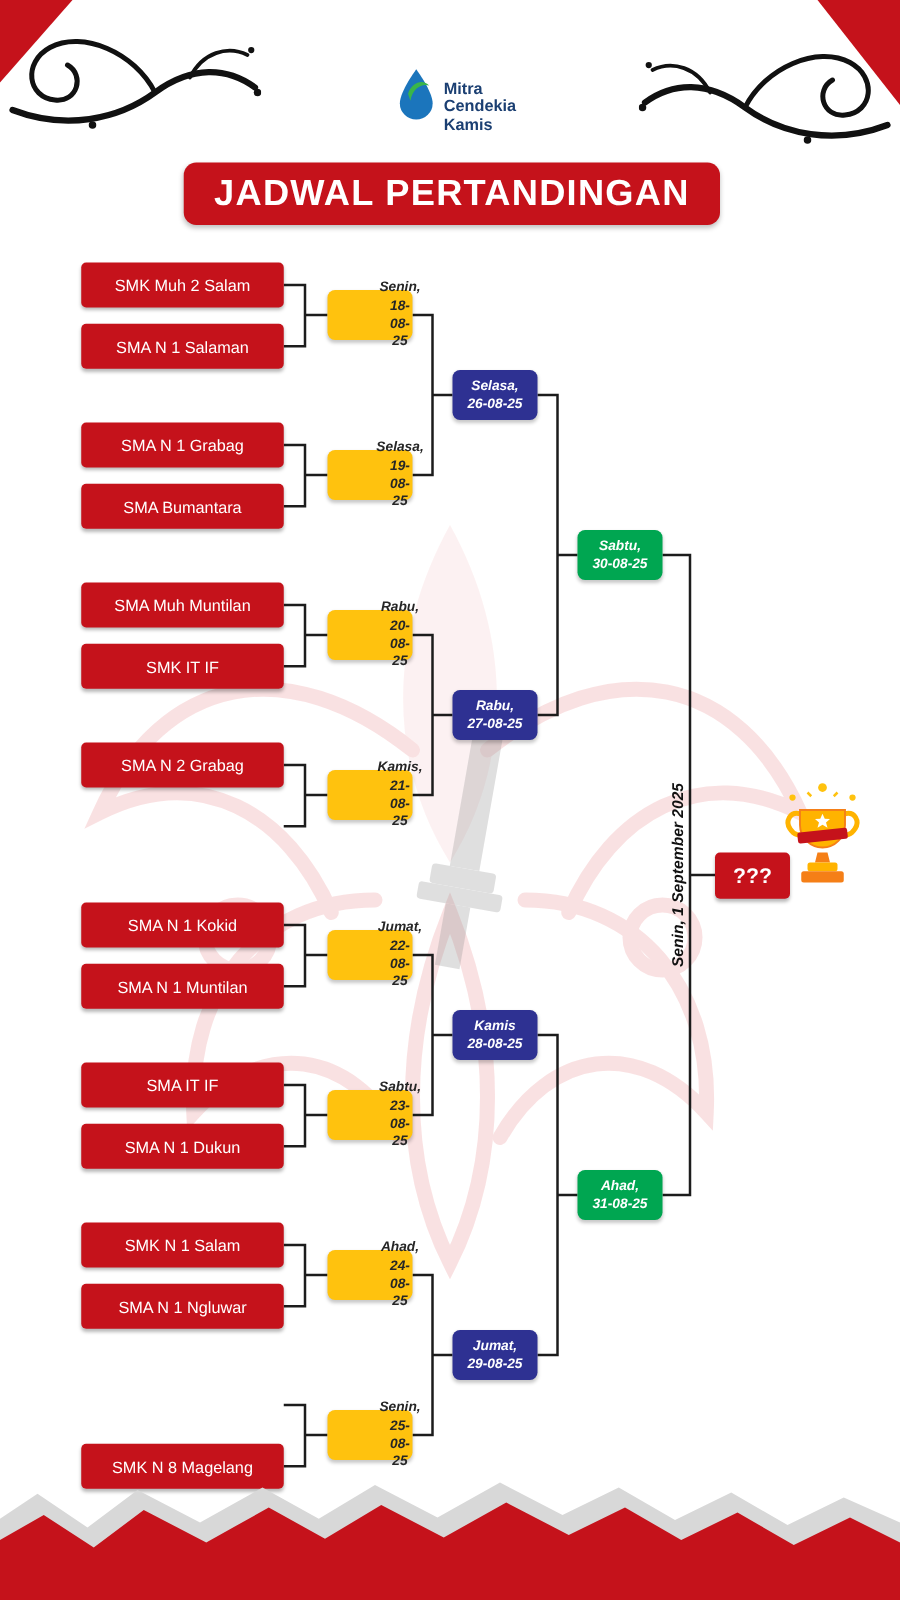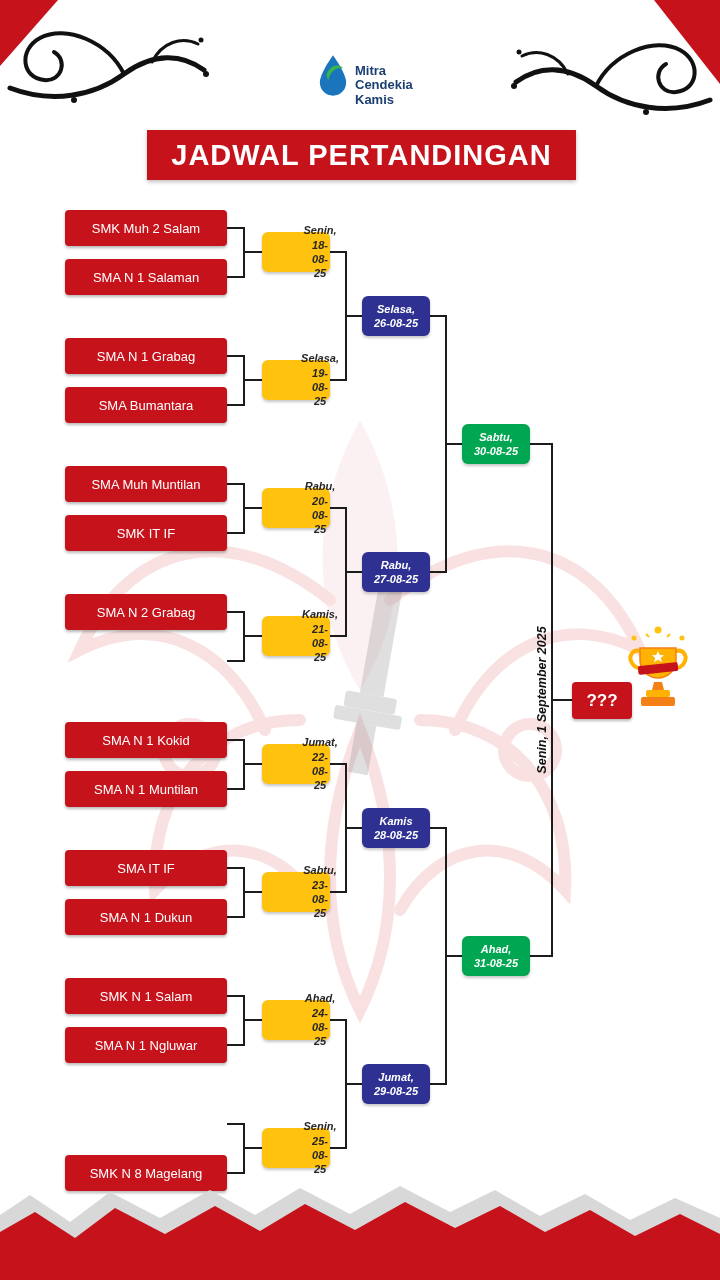--- a/index.html
+++ b/index.html
@@ -14,21 +14,21 @@
   .flourish.left  { left:4px; top:12px; }
   .flourish.right { right:4px; top:24px; transform:scaleX(-1); }
 
   
   .logo { position:absolute; left:318px; top:44px; display:flex; align-items:center; gap:7px; z-index:5; }
   .logo-drop { width:30px; height:42px; }
   .logo-text { display:flex; flex-direction:column; font-size:13px; font-weight:bold; color:var(--navy); line-height:1.1;margin-top:20px; }
 
   
   .banner { position:absolute; left:147px; top:130px; width:429px; height:50px; background:var(--red);
-            border-radius:0; display:flex; align-items:center; justify-content:center; z-index:5;
+            border-radius:10px; display:flex; align-items:center; justify-content:center; z-index:5;
             box-shadow:0 2px 4px rgba(0,0,0,.25); }
   .banner h1 { margin:0; color:#ffffff; font-size:29px; font-weight:800; letter-spacing:1px; }
 
   
   .watermark { position:absolute; left:60px; top:390px; width:600px; height:640px; opacity:0.13; z-index:0; }
   .emblem { position:absolute; left:300px; top:555px; width:150px; height:230px; opacity:0.28; z-index:0; }
 
   
   .team { position:absolute; left:65px; width:162px; height:36px; background:var(--red); color:#ffffff;
           border-radius:4px; display:flex; align-items:center; justify-content:center; text-align:center;

